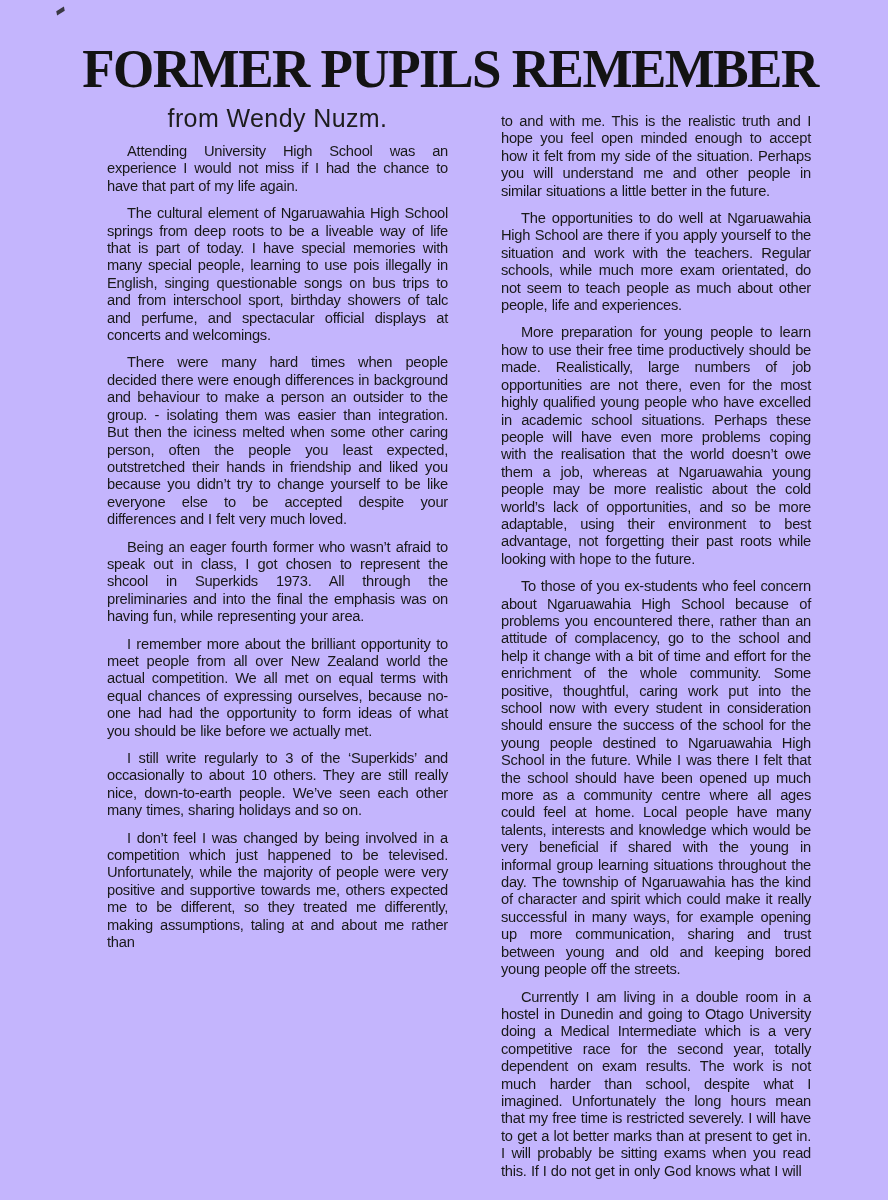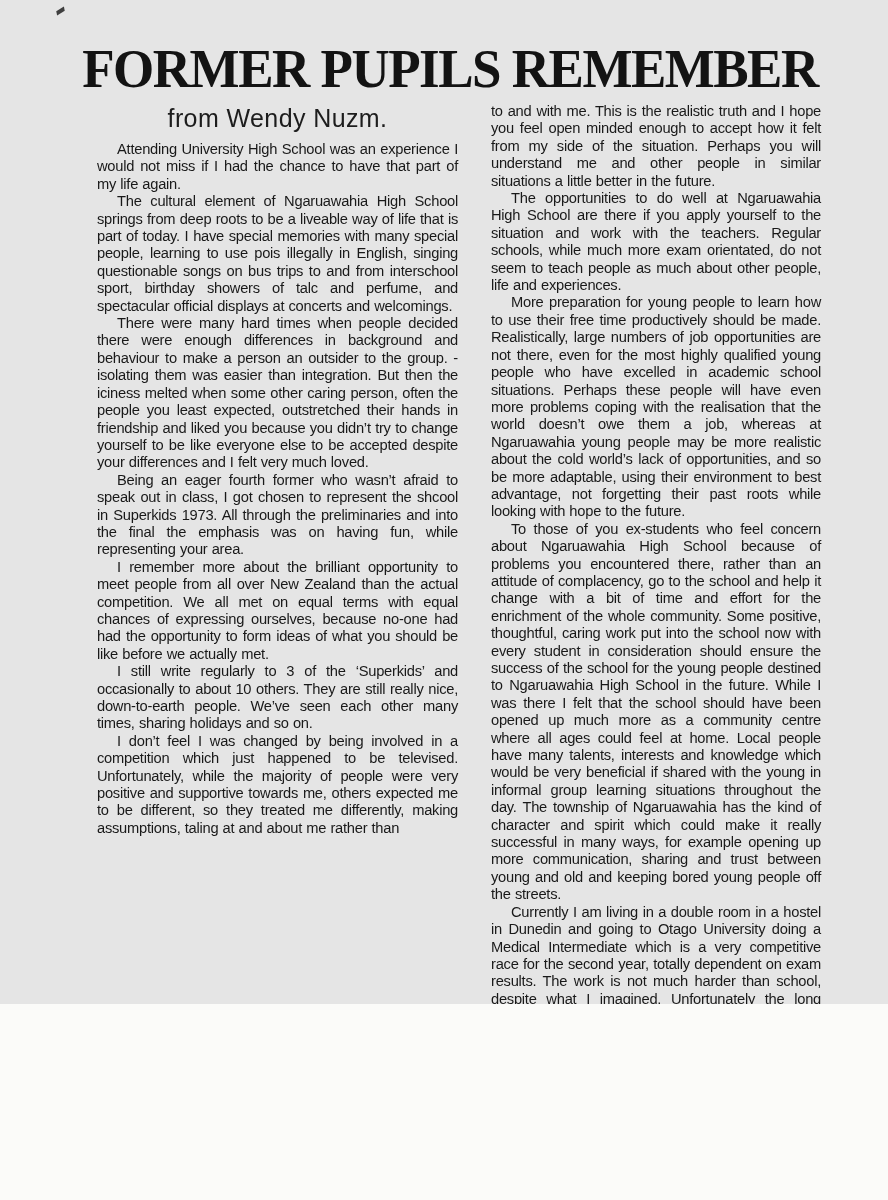--- a/index.html
+++ b/index.html
@@ -3,22 +3,22 @@
 <meta charset="utf-8">
 <style>
   html, body {
     margin: 0;
     padding: 0;
     background: #fbfbf9;
   }
   .page {
     position: relative;
     width: 888px;
-    height: 1004px;
-    background: #e5e5e5;
+    height: 1200px;
+    background: #c4b5fd;
     overflow: hidden;
     color: #171717;
   }
   .corner-mark {
     position: absolute;
     left: 56px;
     top: 9px;
     width: 9px;
     height: 4px;
     background: #222;
@@ -57,42 +57,42 @@
     color: #1d1d1d;
     margin: 2px 0 8px 0;
   }
   .para {
     font-family: "Liberation Sans", sans-serif;
     font-size: 14.7px;
     line-height: 17.4px;
     text-align: justify;
     text-justify: inter-word;
     text-indent: 20px;
-    margin: 0;
+    margin: 10px;
     color: #191919;
     letter-spacing: -0.25px;
     word-spacing: 0.4px;
   }
   .col-right .para:first-child { text-indent: 0; }
 </style>
 </head>
 <body>
 
 <div class="page">
   <div class="corner-mark"></div>
   <h1 class="title">FORMER PUPILS REMEMBER</h1>
   <div class="columns">
     <div class="col col-left">
       <div class="byline">from Wendy Nuzm.</div>
       <div>
           <p class="para">Attending University High School was an experience I would not miss if I had the chance to have that part of my life again.</p>
           <p class="para">The cultural element of Ngaruawahia High School springs from deep roots to be a liveable way of life that is part of today. I have special memories with many special people, learning to use pois illegally in English, singing questionable songs on bus trips to and from interschool sport, birthday showers of talc and perfume, and spectacular official displays at concerts and welcomings.</p>
           <p class="para">There were many hard times when people decided there were enough differences in background and behaviour to make a person an outsider to the group. - isolating them was easier than integration. But then the iciness melted when some other caring person, often the people you least expected, outstretched their hands in friendship and liked you because you didn’t try to change yourself to be like everyone else to be accepted despite your differences and I felt very much loved.</p>
           <p class="para">Being an eager fourth former who wasn’t afraid to speak out in class, I got chosen to represent the shcool in Superkids 1973. All through the preliminaries and into the final the emphasis was on having fun, while representing your area.</p>
-          <p class="para">I remember more about the brilliant opportunity to meet people from all over New Zealand than the actual competition. We all met on equal terms with equal chances of expressing ourselves, because no-one had had the opportunity to form ideas of what you should be like before we actually met.</p>
+          <p class="para">I remember more about the brilliant opportunity to meet people from all over New Zealand world the actual competition. We all met on equal terms with equal chances of expressing ourselves, because no-one had had the opportunity to form ideas of what you should be like before we actually met.</p>
           <p class="para">I still write regularly to 3 of the ‘Superkids’ and occasionally to about 10 others. They are still really nice, down-to-earth people. We’ve seen each other many times, sharing holidays and so on.</p>
           <p class="para">I don’t feel I was changed by being involved in a competition which just happened to be televised. Unfortunately, while the majority of people were very positive and supportive towards me, others expected me to be different, so they treated me differently, making assumptions, taling at and about me rather than</p>
         </div>
     </div>
     <div class="col col-right">
       <div>
           <p class="para">to and with me. This is the realistic truth and I hope you feel open minded enough to accept how it felt from my side of the situation. Perhaps you will understand me and other people in similar situations a little better in the future.</p>
           <p class="para">The opportunities to do well at Ngaruawahia High School are there if you apply yourself to the situation and work with the teachers. Regular schools, while much more exam orientated, do not seem to teach people as much about other people, life and experiences.</p>
           <p class="para">More preparation for young people to learn how to use their free time productively should be made. Realistically, large numbers of job opportunities are not there, even for the most highly qualified young people who have excelled in academic school situations. Perhaps these people will have even more problems coping with the realisation that the world doesn’t owe them a job, whereas at Ngaruawahia young people may be more realistic about the cold world’s lack of opportunities, and so be more adaptable, using their environment to best advantage, not forgetting their past roots while looking with hope to the future.</p>
           <p class="para">To those of you ex-students who feel concern about Ngaruawahia High School because of problems you encountered there, rather than an attitude of complacency, go to the school and help it change with a bit of time and effort for the enrichment of the whole community. Some positive, thoughtful, caring work put into the school now with every student in consideration should ensure the success of the school for the young people destined to Ngaruawahia High School in the future. While I was there I felt that the school should have been opened up much more as a community centre where all ages could feel at home. Local people have many talents, interests and knowledge which would be very beneficial if shared with the young in informal group learning situations throughout the day. The township of Ngaruawahia has the kind of character and spirit which could make it really successful in many ways, for example opening up more communication, sharing and trust between young and old and keeping bored young people off the streets.</p>

